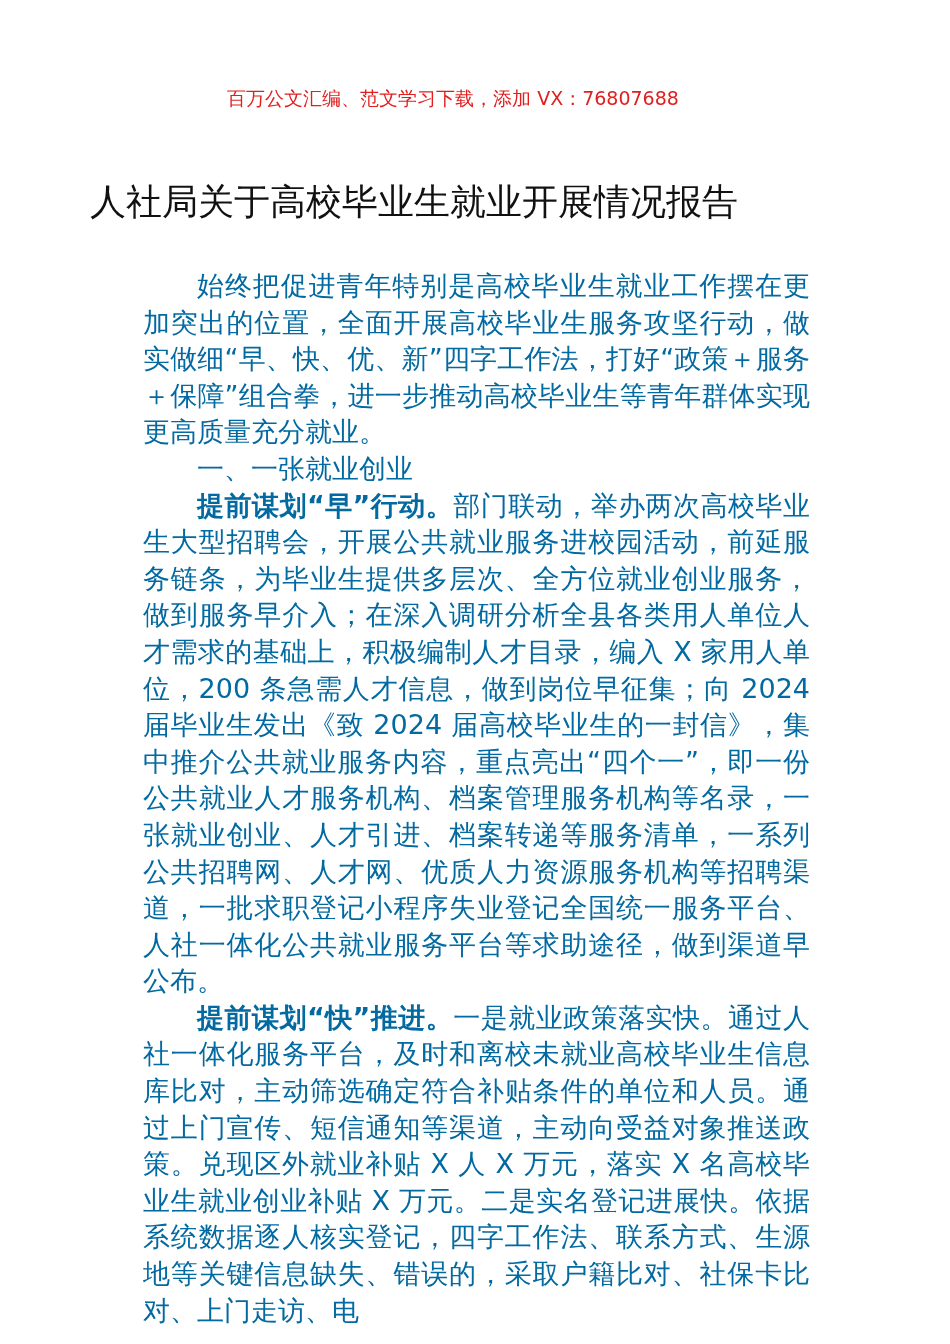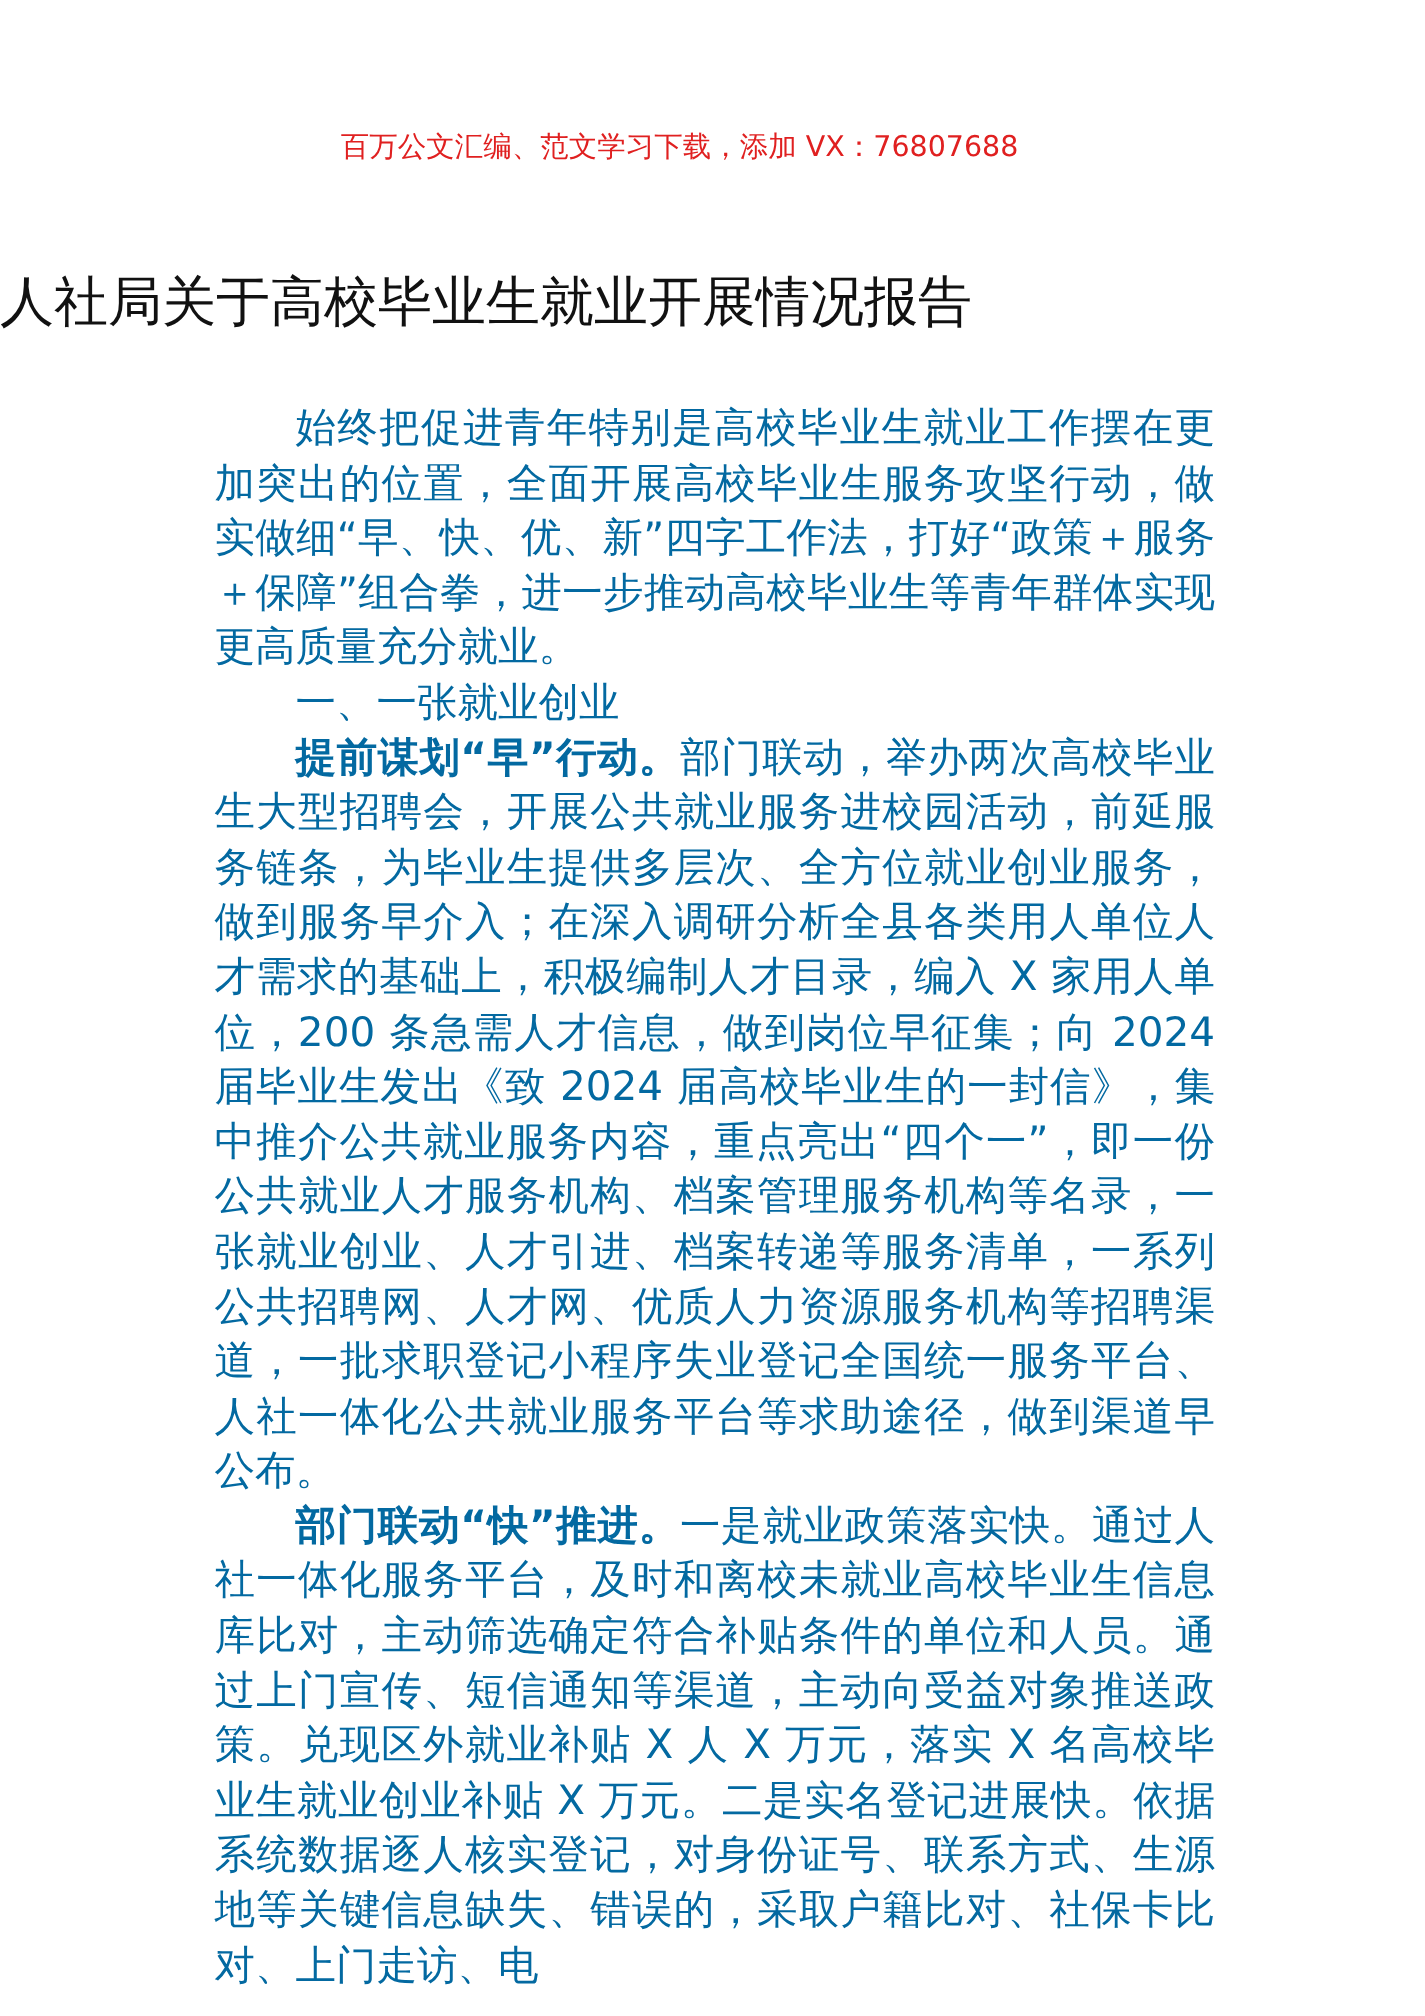--- a/index.html
+++ b/index.html
@@ -30,21 +30,21 @@
       font-size: 19px;
       line-height: 26px;
       color: #e02020;
       letter-spacing: 0px;
     }
     .title {
       position: absolute;
       top: 176px;
       left: 0;
       width: 828px;
-      text-align: left;
+      text-align: center;
       font-size: 36px;
       line-height: 52px;
       color: #111111;
       letter-spacing: 0px;
     }
     .body {
       position: absolute;
       top: 268px;
       left: 143px;
       width: 667px;
@@ -67,15 +67,15 @@
 
 <div class="page">
   <div class="watermark">百万公文汇编、范文学习下载，添加 VX：76807688</div>
 
   <div class="title">人社局关于高校毕业生就业开展情况报告</div>
 
   <div class="body">
     <p>始终把促进青年特别是高校毕业生就业工作摆在更加突出的位置，全面开展高校毕业生服务攻坚行动，做实做细“早、快、优、新”四字工作法，打好“政策＋服务＋保障”组合拳，进一步推动高校毕业生等青年群体实现更高质量充分就业。</p>
     <p>一、一张就业创业</p>
     <p><span class="lead">提前谋划“早”行动。</span><span>部门联动，举办两次高校毕业生大型招聘会，开展公共就业服务进校园活动，前延服务链条，为毕业生提供多层次、全方位就业创业服务，做到服务早介入；在深入调研分析全县各类用人单位人才需求的基础上，积极编制人才目录，编入 X 家用人单位，200 条急需人才信息，做到岗位早征集；向 2024 届毕业生发出《致 2024 届高校毕业生的一封信》，集中推介公共就业服务内容，重点亮出“四个一”，即一份公共就业人才服务机构、档案管理服务机构等名录，一张就业创业、人才引进、档案转递等服务清单，一系列公共招聘网、人才网、优质人力资源服务机构等招聘渠道，一批求职登记小程序失业登记全国统一服务平台、人社一体化公共就业服务平台等求助途径，做到渠道早公布。</span></p>
-    <p><span class="lead">部门联动“快”推进。</span><span>一是就业政策落实快。通过人社一体化服务平台，及时和离校未就业高校毕业生信息库比对，主动筛选确定符合补贴条件的单位和人员。通过上门宣传、短信通知等渠道，主动向受益对象推送政策。兑现区外就业补贴 X 人 X 万元，落实 X 名高校毕业生就业创业补贴 X 万元。二是实名登记进展快。依据系统数据逐人核实登记，对身份证号、联系方式、生源地等关键信息缺失、错误的，采取户籍比对、社保卡比对、上门走访、电</span></p>
+    <p><span class="lead">提前谋划“快”推进。</span><span>一是就业政策落实快。通过人社一体化服务平台，及时和离校未就业高校毕业生信息库比对，主动筛选确定符合补贴条件的单位和人员。通过上门宣传、短信通知等渠道，主动向受益对象推送政策。兑现区外就业补贴 X 人 X 万元，落实 X 名高校毕业生就业创业补贴 X 万元。二是实名登记进展快。依据系统数据逐人核实登记，四字工作法、联系方式、生源地等关键信息缺失、错误的，采取户籍比对、社保卡比对、上门走访、电</span></p>
   </div>
 </div>
 
 </body></html>

